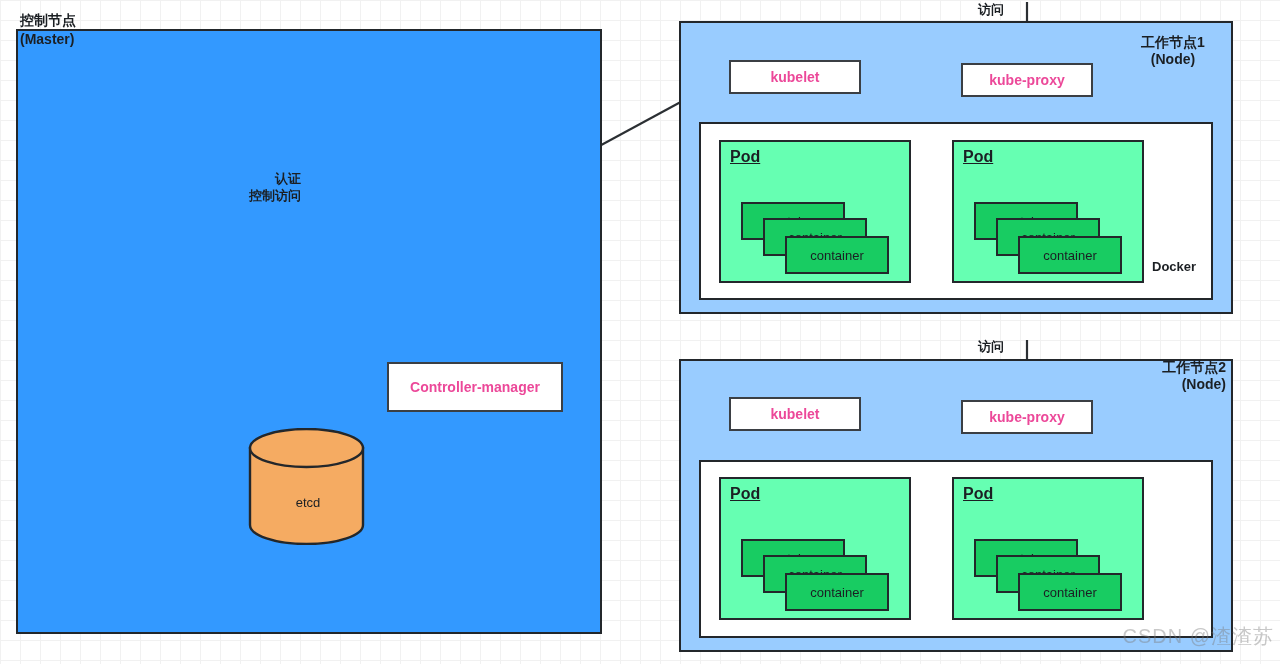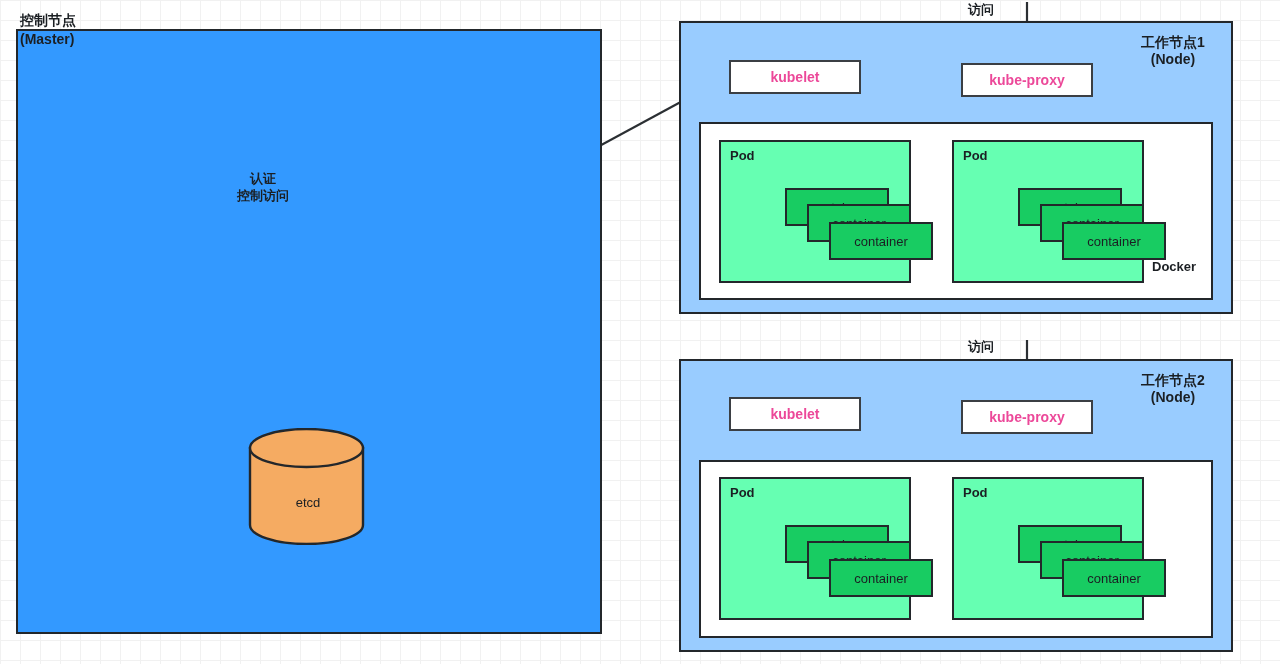--- a/index.html
+++ b/index.html
@@ -77,21 +77,21 @@
     position: absolute;
     font-size: 14px;
     font-weight: bold;
     color: #1b1f23;
     text-align: center;
     line-height: 17px;
     white-space: pre-line;
     z-index: 5;
   }
   #node1-title { left: 1120px; top: 34px; width: 106px; }
-  #node2-title { left: 1120px; top: 372px; width: 106px; }
+  #node2-title { left: 1120px; top: 359px; width: 106px; text-align: right; }
 
   
   .docker-box {
     position: absolute;
     background: #ffffff;
     border: 2px solid #23272b;
     box-sizing: border-box;
     z-index: 3;
   }
   #docker1 { left: 699px; top: 122px; width: 514px; height: 178px; }
@@ -109,28 +109,29 @@
   .pod-box {
     position: absolute;
     background: #66FFB2;
     border: 2px solid #23272b;
     box-sizing: border-box;
     z-index: 4;
   }
   .pod-label {
     position: absolute;
     left: 9px; top: 6px;
-    font-size: 13px;
-    font-weight: bold;
-    color: #1b1f23;
+    font-size: 16px;
+    font-weight: bold;
+    color: #1b1f23;
+    text-decoration: underline;
   }
   .container-stack {
     position: absolute;
-    left: 0; top: 4px;
-    width: 100%; height: 100%; margin-left: 44px;
+    left: 0; top: 18px;
+    width: 100%; height: 100%;
   }
   .container-box {
     position: absolute;
     background: #18CC62;
     border: 2px solid #23272b;
     box-sizing: border-box;
     font-size: 13px;
     color: #1b1f23;
     display: flex;
     align-items: center;
@@ -182,21 +183,21 @@
     z-index: 6;
   }
 
   
   .edge-label {
     position: absolute;
     font-size: 13px;
     font-weight: bold;
     color: #1b1f23;
     line-height: 17px;
-    text-align: center;
+    text-align: right;
     white-space: pre-line;
     z-index: 5;
   }
   #auth-label   { left: 225px; top: 170px; width: 76px; }
   #access1-label{ left: 958px; top: 1px;   width: 46px; }
   #access2-label{ left: 958px; top: 338px; width: 46px; }
 
   
   #watermark {
     position: absolute;
@@ -249,20 +250,21 @@
   <div class="master-panel"></div>
   <div class="master-title">控制节点
 (Master)</div>
 
 
   <div class="edge-label" id="auth-label">认证
 控制访问</div>
 
 
 
+  <div class="wbox" id="cm-box">Controller-manager</div>
 
   <svg id="etcd-cyl" viewBox="0 0 117 117" width="117" height="117">
     <path d="M2,20 L2,97 A56.5,19 0 0,0 115,97 L115,20 Z" fill="#F5AB62" stroke="#23272b" stroke-width="2.4"></path>
     <ellipse cx="58.5" cy="20" rx="56.5" ry="19" fill="#F5AB62" stroke="#23272b" stroke-width="2.4"></ellipse>
   </svg>
   <div id="etcd-label">etcd</div>
 
   <div class="node-panel" id="node1-panel"></div>
   <div class="node-title" id="node1-title">工作节点1
 (Node)</div>
@@ -313,14 +315,15 @@
 
   <div class="pod-box" style="left:952px; top:477px; width:192px; height:143px;">
     <span class="pod-label">Pod</span>
     <span class="container-stack">
       <span class="container-box" style="left:20px; top:42px; width:104px; height:38px;">container</span>
       <span class="container-box" style="left:42px; top:58px; width:104px; height:38px;">container</span>
       <span class="container-box" style="left:64px; top:76px; width:104px; height:38px;">container</span>
     </span>
   </div>
 
+  <div id="watermark">CSDN @渣渣苏</div>
 
 </div>
 
 </body></html>

